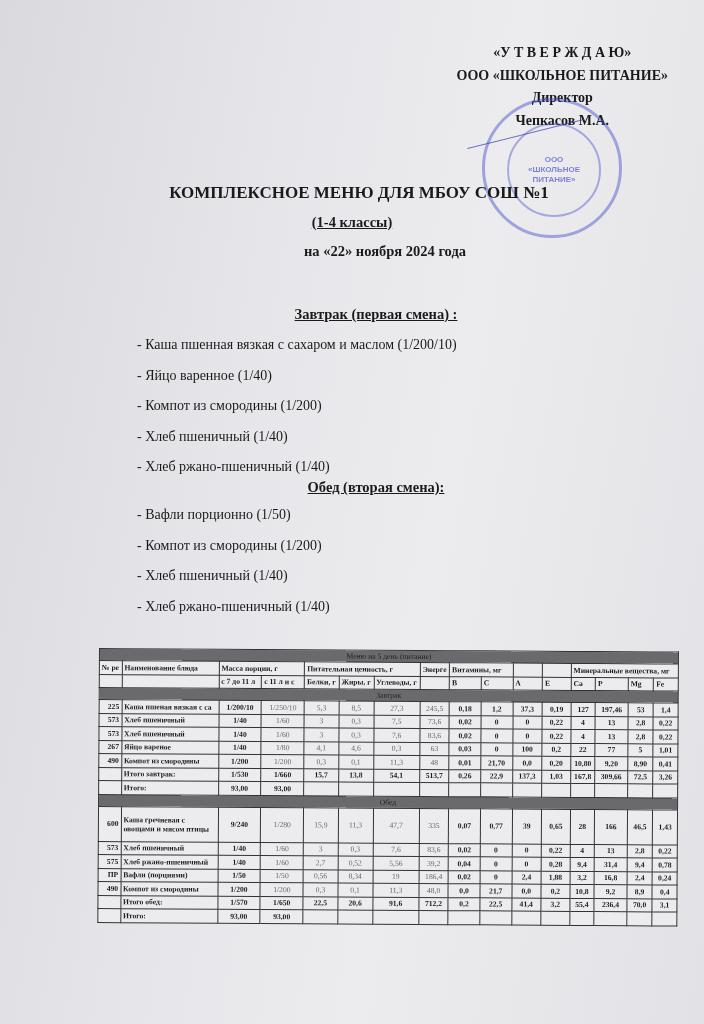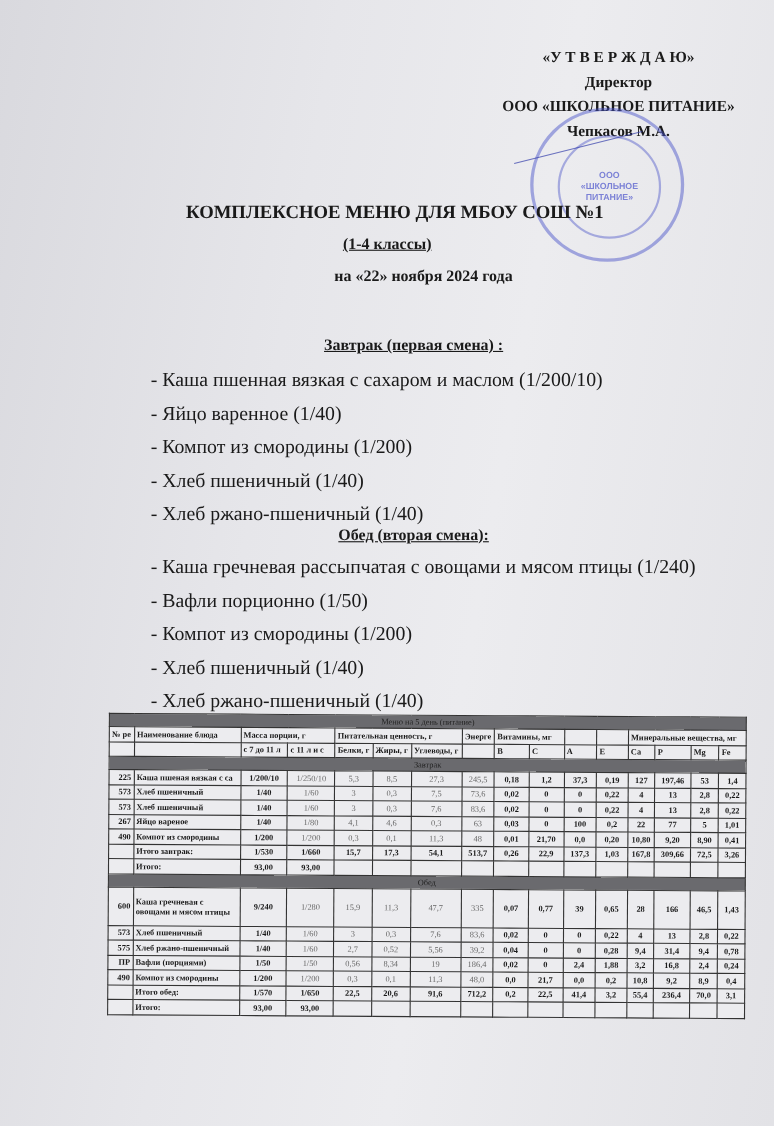--- a/index.html
+++ b/index.html
@@ -20,21 +20,21 @@
     position: absolute; left: 22px; top: 22px; width: 90px; height: 90px; border-radius: 50%;
     border: 2px solid rgba(70,80,200,0.5);
     display: flex; flex-direction: column; align-items: center; justify-content: center;
     font-family: "Liberation Sans", sans-serif; font-size: 8px; font-weight: bold; color: rgba(60,70,200,0.75); text-align: center; line-height: 10px;
   }
   .signature { position: absolute; left: 462px; top: 104px; width: 120px; height: 30px; border-bottom: 1.5px solid rgba(50,60,170,0.7); transform: rotate(-14deg); }
   .title { position: absolute; top: 183px; left: 0; width: 704px; text-align: center; font-weight: bold; font-size: 17px; padding-left: 14px; box-sizing: border-box; }
   .subtitle { position: absolute; top: 214px; left: 0; width: 704px; text-align: center; font-weight: bold; font-size: 14.5px; text-decoration: underline; box-sizing: border-box; }
   .date { position: absolute; top: 243px; left: 16px; width: 704px; text-align: center; font-weight: bold; font-size: 14.5px; padding-left: 34px; box-sizing: border-box; }
   .section-head { position: absolute; left: 0; width: 612px; text-align: center; font-weight: bold; font-size: 14.5px; text-decoration: underline; padding-left: 140px; box-sizing: border-box; }
-  .menu-list { position: absolute; left: 137px; list-style: none; margin: 0; padding: 0; font-size: 18px; line-height: 30.5px; }
+  .menu-list { position: absolute; left: 137px; list-style: none; margin: 0; padding: 0; font-size: 14px; line-height: 30.5px; }
   .menu-list li::before { content: "- "; }
   table.nutr {
     position: absolute; left: 99px; top: 648px; width: 580px;
     border-collapse: collapse; font-family: "Liberation Serif", serif; font-size: 7.6px;
     transform: rotate(0.35deg); transform-origin: left top; background: #ececef;
   }
   table.nutr td { border: 1px solid #333; padding: 0 2px; height: 12.5px; text-align: center; white-space: nowrap; overflow: hidden; color: #333; }
   table.nutr td.l { text-align: left; font-weight: bold; color: #1a1a1a; }
   table.nutr td.num { text-align: right; font-weight: bold; color: #1a1a1a; }
   table.nutr td.b { font-weight: bold; color: #1a1a1a; }
@@ -42,22 +42,22 @@
   table.nutr tr.head td { font-weight: bold; color: #1a1a1a; text-align: left; }
   table.nutr tr.total td { font-weight: bold; color: #1a1a1a; }
   table.nutr tr.tall td { height: 34px; }
   table.nutr td.light { color: #666; font-weight: normal; }
 </style>
 </head>
 <body>
 
 <div class="approve">
   <div>«У Т В Е Р Ж Д А Ю»</div>
+  <div>ООО «ШКОЛЬНОЕ ПИТАНИЕ»</div>
   <div>Директор</div>
-  <div>ООО «ШКОЛЬНОЕ ПИТАНИЕ»</div>
   <div>Чепкасов М.А.</div>
 </div>
 
 <div class="stamp">
   <div class="inner">
     <span>ООО</span>
     <span>«ШКОЛЬНОЕ</span>
     <span>ПИТАНИЕ»</span>
   </div>
 </div>
@@ -71,21 +71,20 @@
 <ul class="menu-list" style="top:330px;">
   <li>Каша пшенная вязкая с сахаром и маслом (1/200/10)</li>
   <li>Яйцо варенное (1/40)</li>
   <li>Компот из смородины (1/200)</li>
   <li>Хлеб пшеничный (1/40)</li>
   <li>Хлеб ржано-пшеничный (1/40)</li>
 </ul>
 
 <div class="section-head" style="top:479px;">Обед (вторая смена):</div>
 <ul class="menu-list" style="top:500px;">
-  <li>Каша гречневая рассыпчатая с овощами и мясом птицы (1/240)</li>
   <li>Вафли порционно (1/50)</li>
   <li>Компот из смородины (1/200)</li>
   <li>Хлеб пшеничный (1/40)</li>
   <li>Хлеб ржано-пшеничный (1/40)</li>
 </ul>
 
 <table class="nutr">
   <colgroup>
     <col style="width:17px">
       <col style="width:95px">
@@ -229,21 +228,21 @@
         <td class="b">9,20</td>
         <td class="b">8,90</td>
         <td class="b">0,41</td>
       </tr>
       <tr class="total">
         <td class="num"></td>
         <td class="l">Итого завтрак:</td>
         <td class="b">1/530</td>
         <td class="b">1/660</td>
         <td class="b">15,7</td>
-        <td class="b">17,3</td>
+        <td class="b">13,8</td>
         <td class="b">54,1</td>
         <td class="b">513,7</td>
         <td class="b">0,26</td>
         <td class="b">22,9</td>
         <td class="b">137,3</td>
         <td class="b">1,03</td>
         <td class="b">167,8</td>
         <td class="b">309,66</td>
         <td class="b">72,5</td>
         <td class="b">3,26</td>

